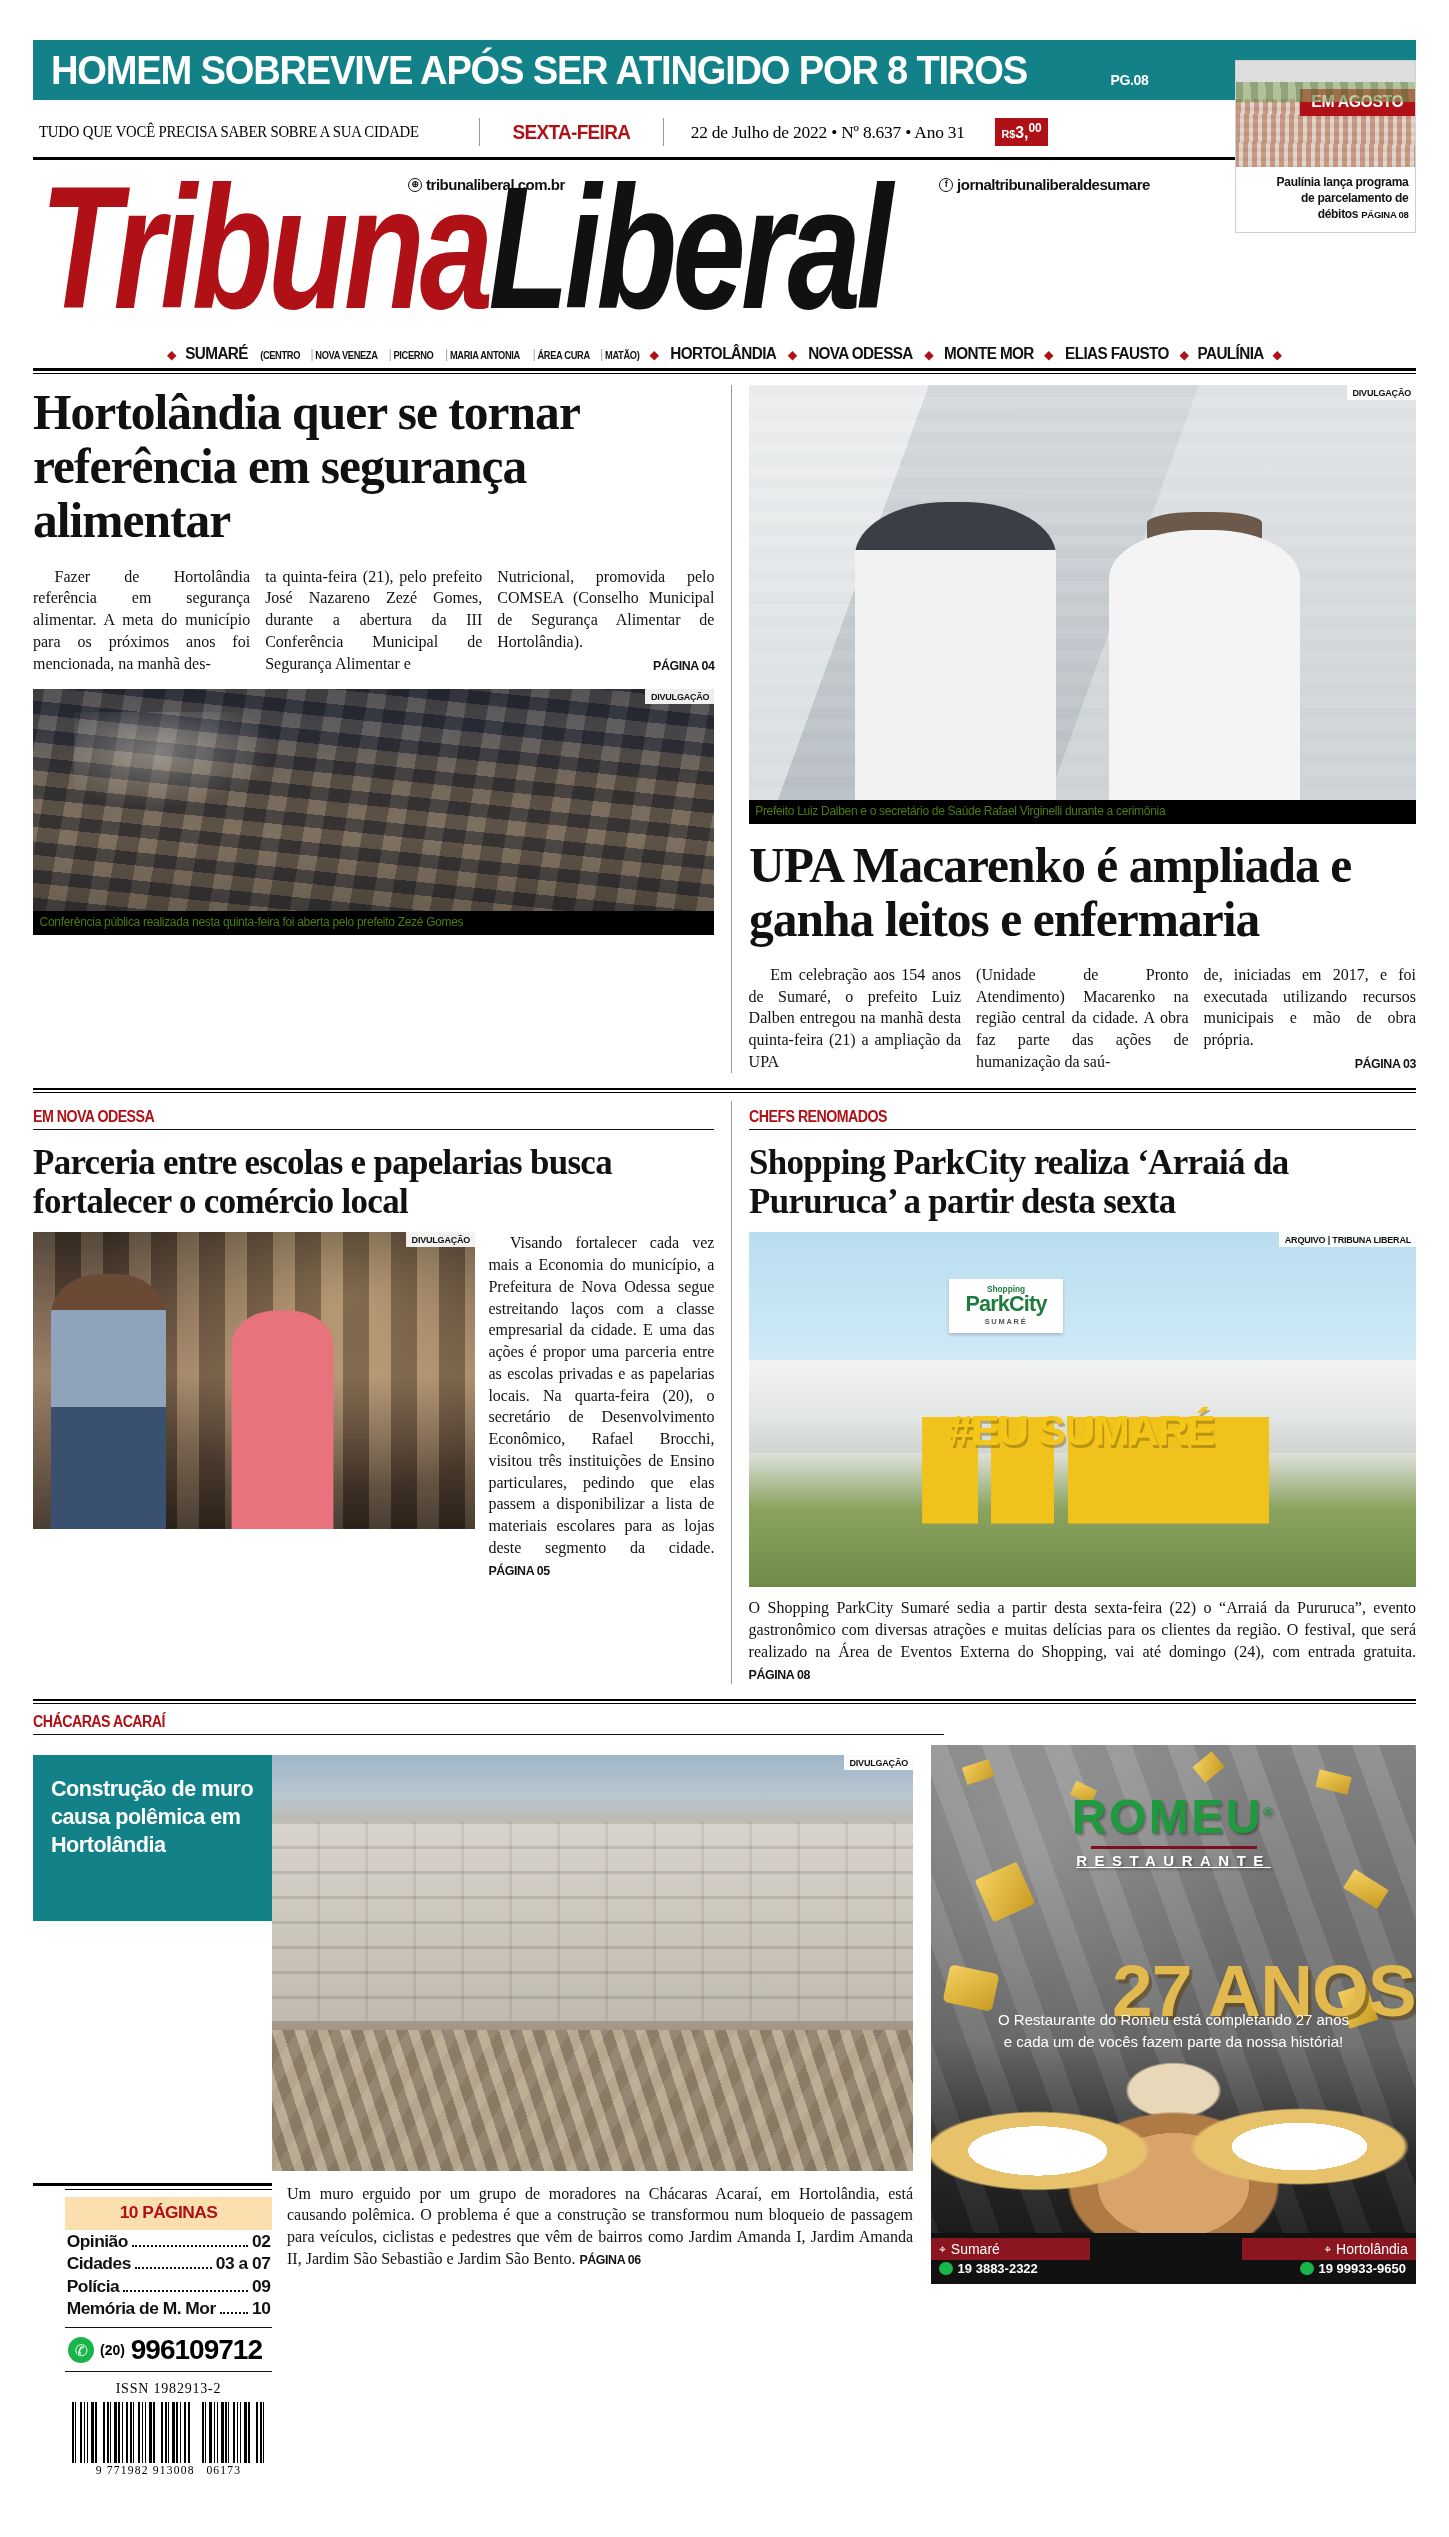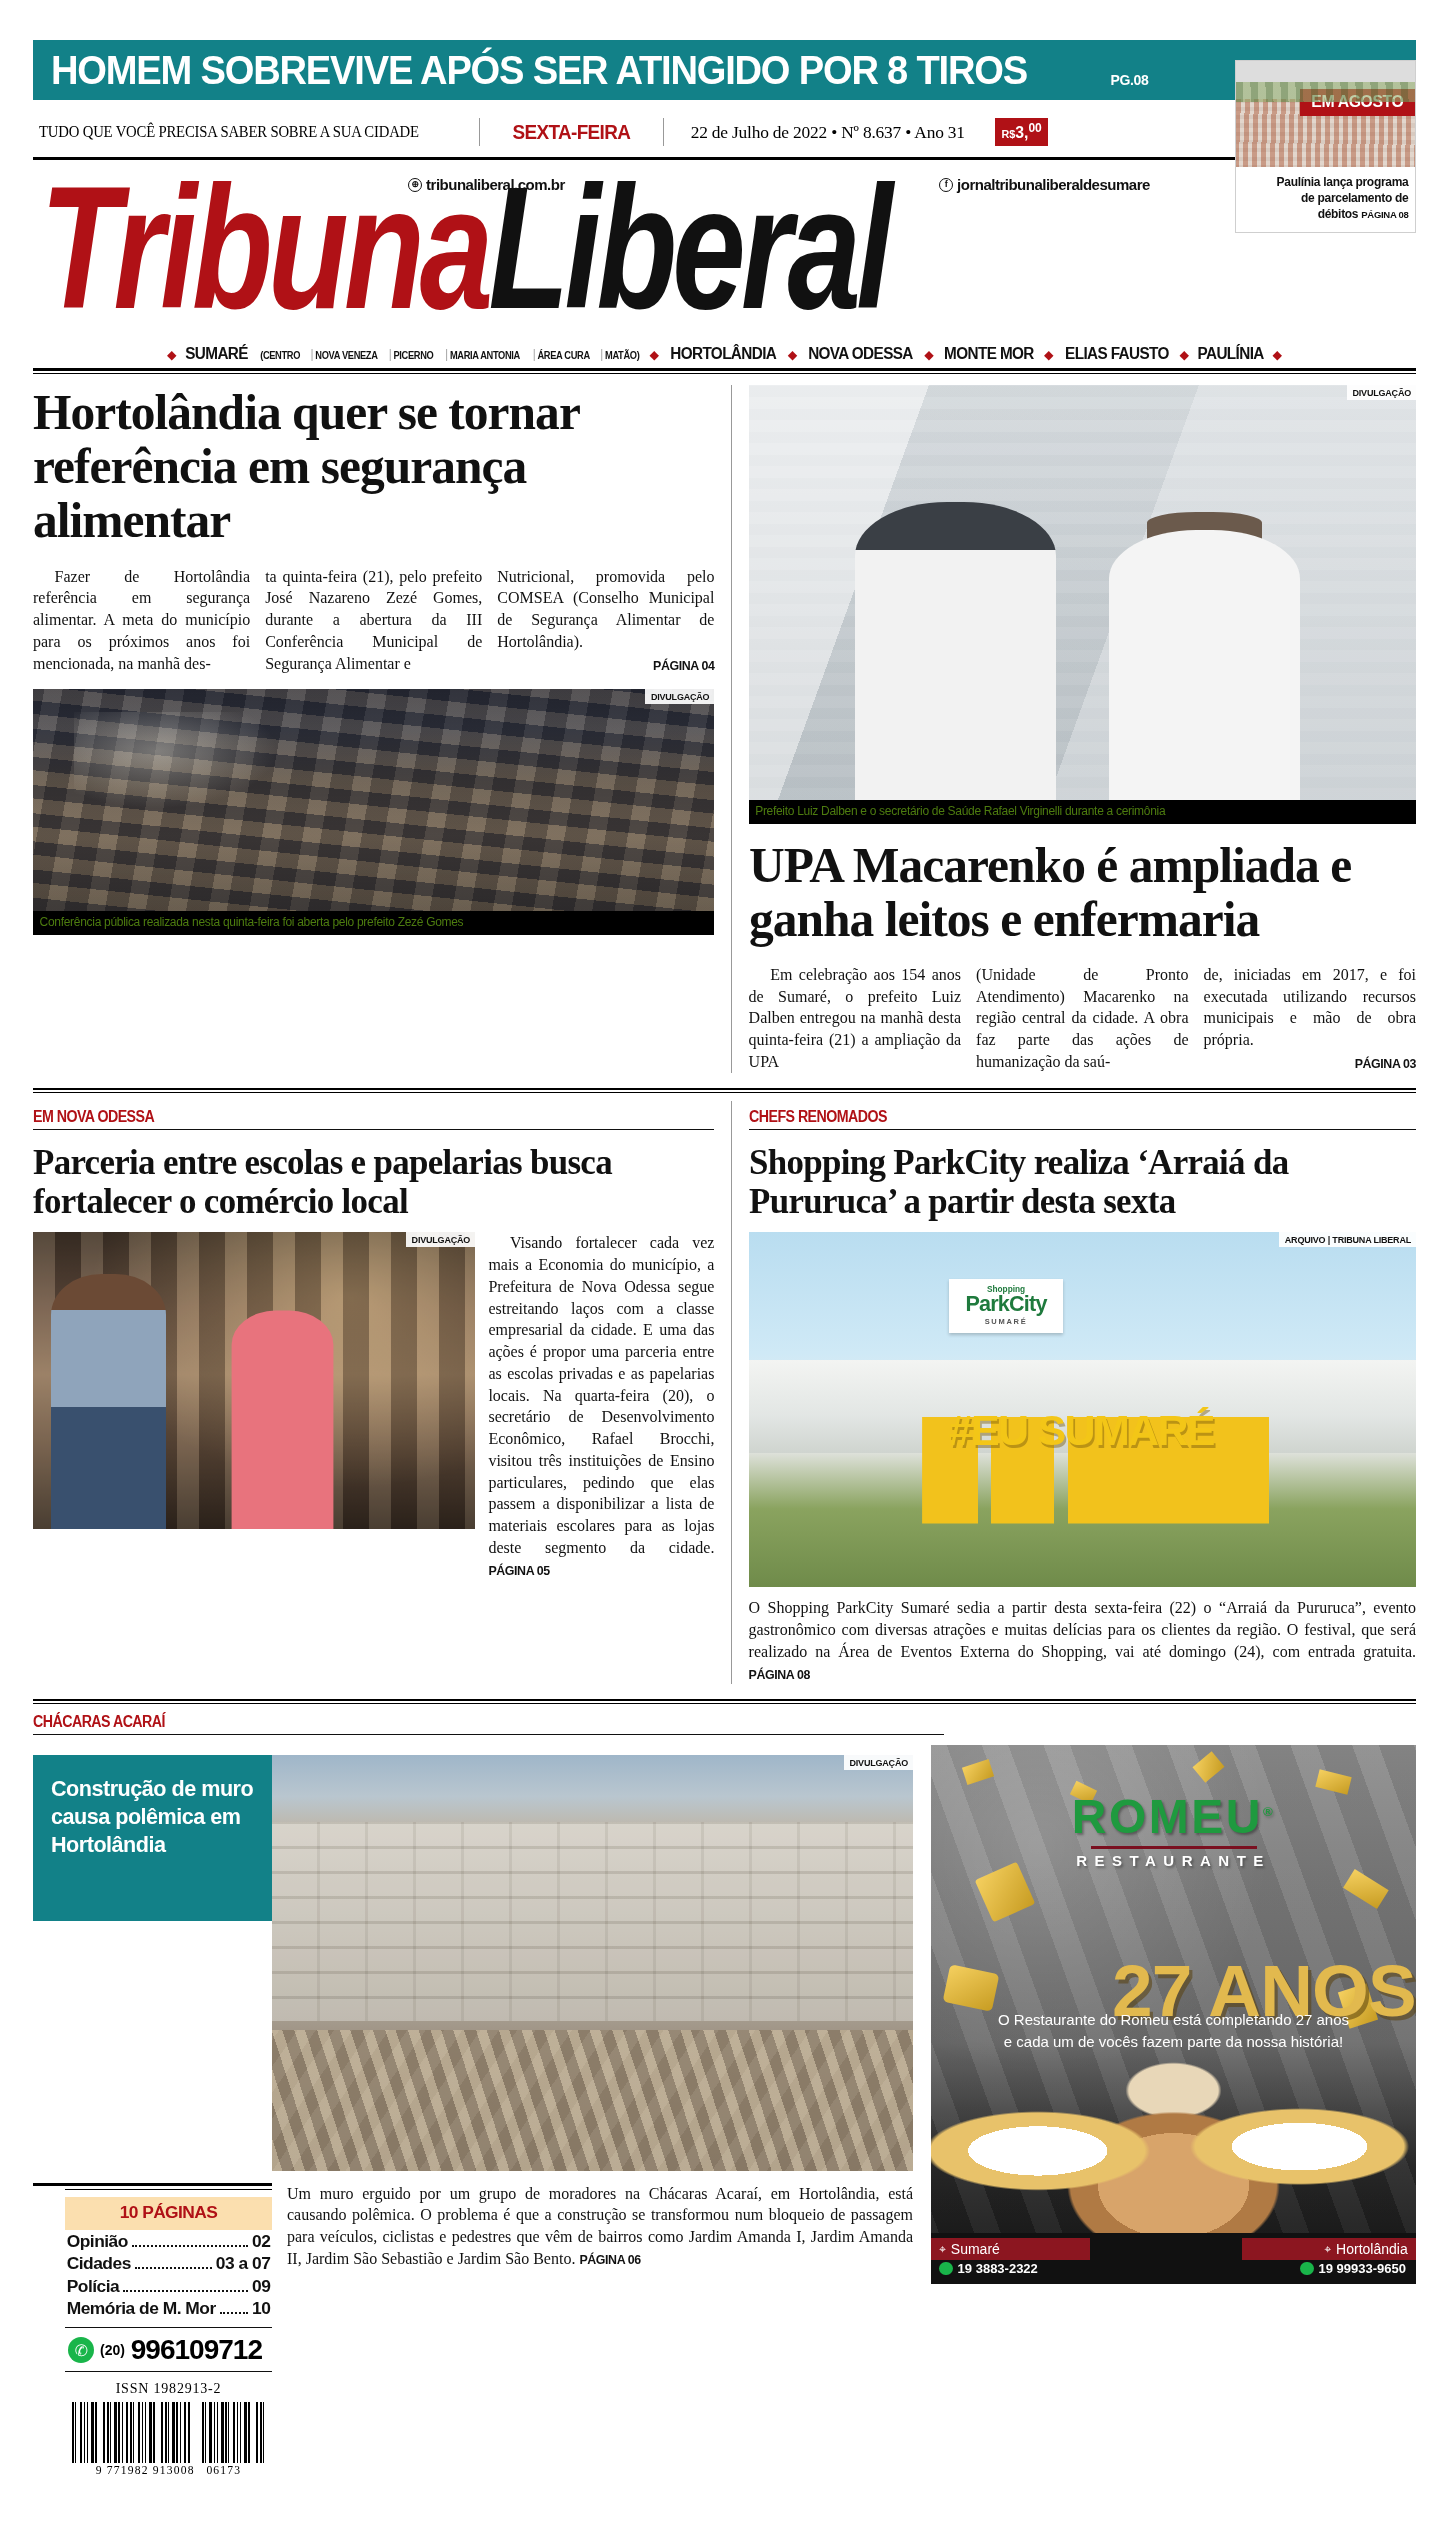--- a/index.html
+++ b/index.html
@@ -503,21 +503,21 @@
   .confetti { position:absolute; background: linear-gradient(140deg,#f5d060,#c79c22); }
   .ad-logo {
     position:absolute; left:0; right:0; top: 48px; text-align:center;
     font-family:"Liberation Sans", sans-serif; font-weight:bold;
     color:#1f9a3f; font-size: 48px; letter-spacing: 2.5px; line-height:1;
     text-shadow: 1.7px 1.7px 2.5px rgba(0,0,0,.35); z-index:3;
   }
   .ad-logo sup { font-size:13.3px; }
   .ad-logo-line { width: 166px; height:2.5px; background:#7a1020; margin: 5px auto 0 auto; }
   .ad-logo-sub {
-    color:#fff; font-size: 15px; letter-spacing: 7.5px; font-weight:bold; margin-top:4.1px;
+    color:#fff; font-size: 15px; letter-spacing: 7.5px; font-weight:bold; margin-top:4.1px;text-decoration:underline;
   }
   .ad-years {
     position:absolute; left:0; right:0; top: 161px; text-align:right;
     font-family:"Liberation Sans", sans-serif; font-weight:bold;
     font-size: 73px; line-height:1; letter-spacing:-0.8px; z-index:3;
     color:#e2b94e; text-shadow: 3.3px 4.1px 0 rgba(90,65,15,.55); margin-top: 48px;
   }
   .ad-sub {
     position:absolute; left: 33px; right: 33px; top: 264px; text-align:center;
     color:#fff; font-family:"Liberation Sans", sans-serif;

